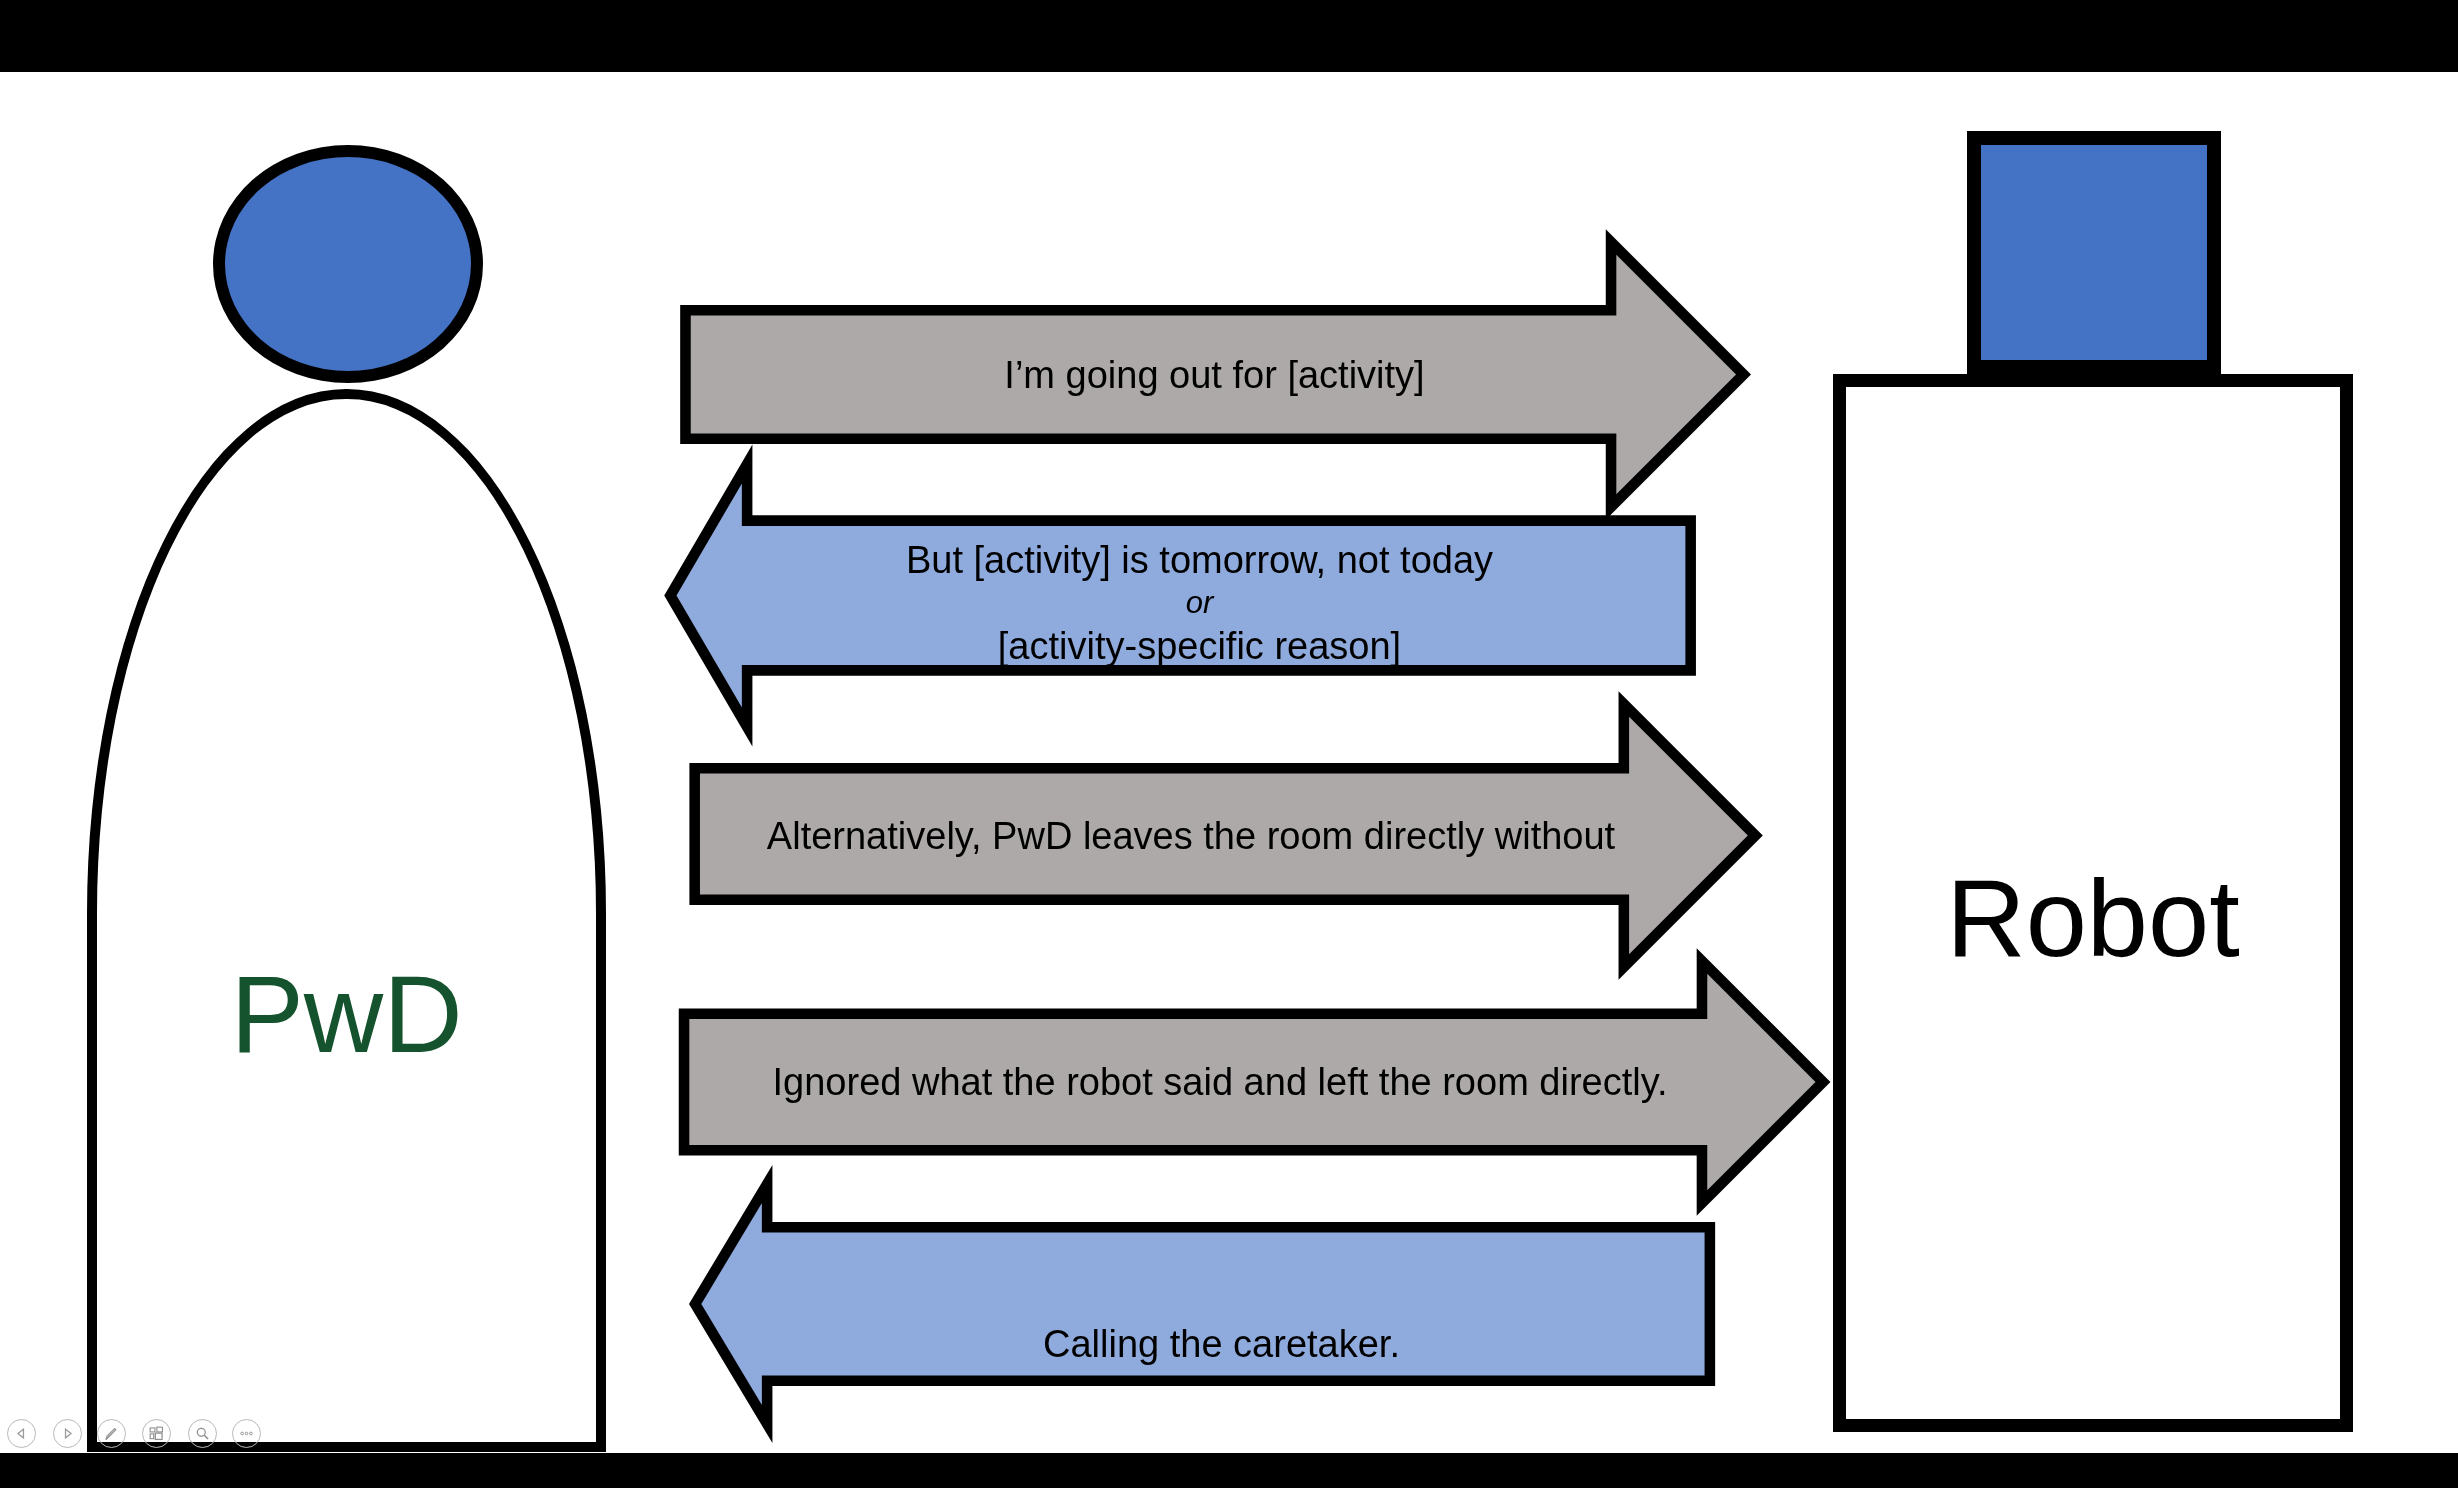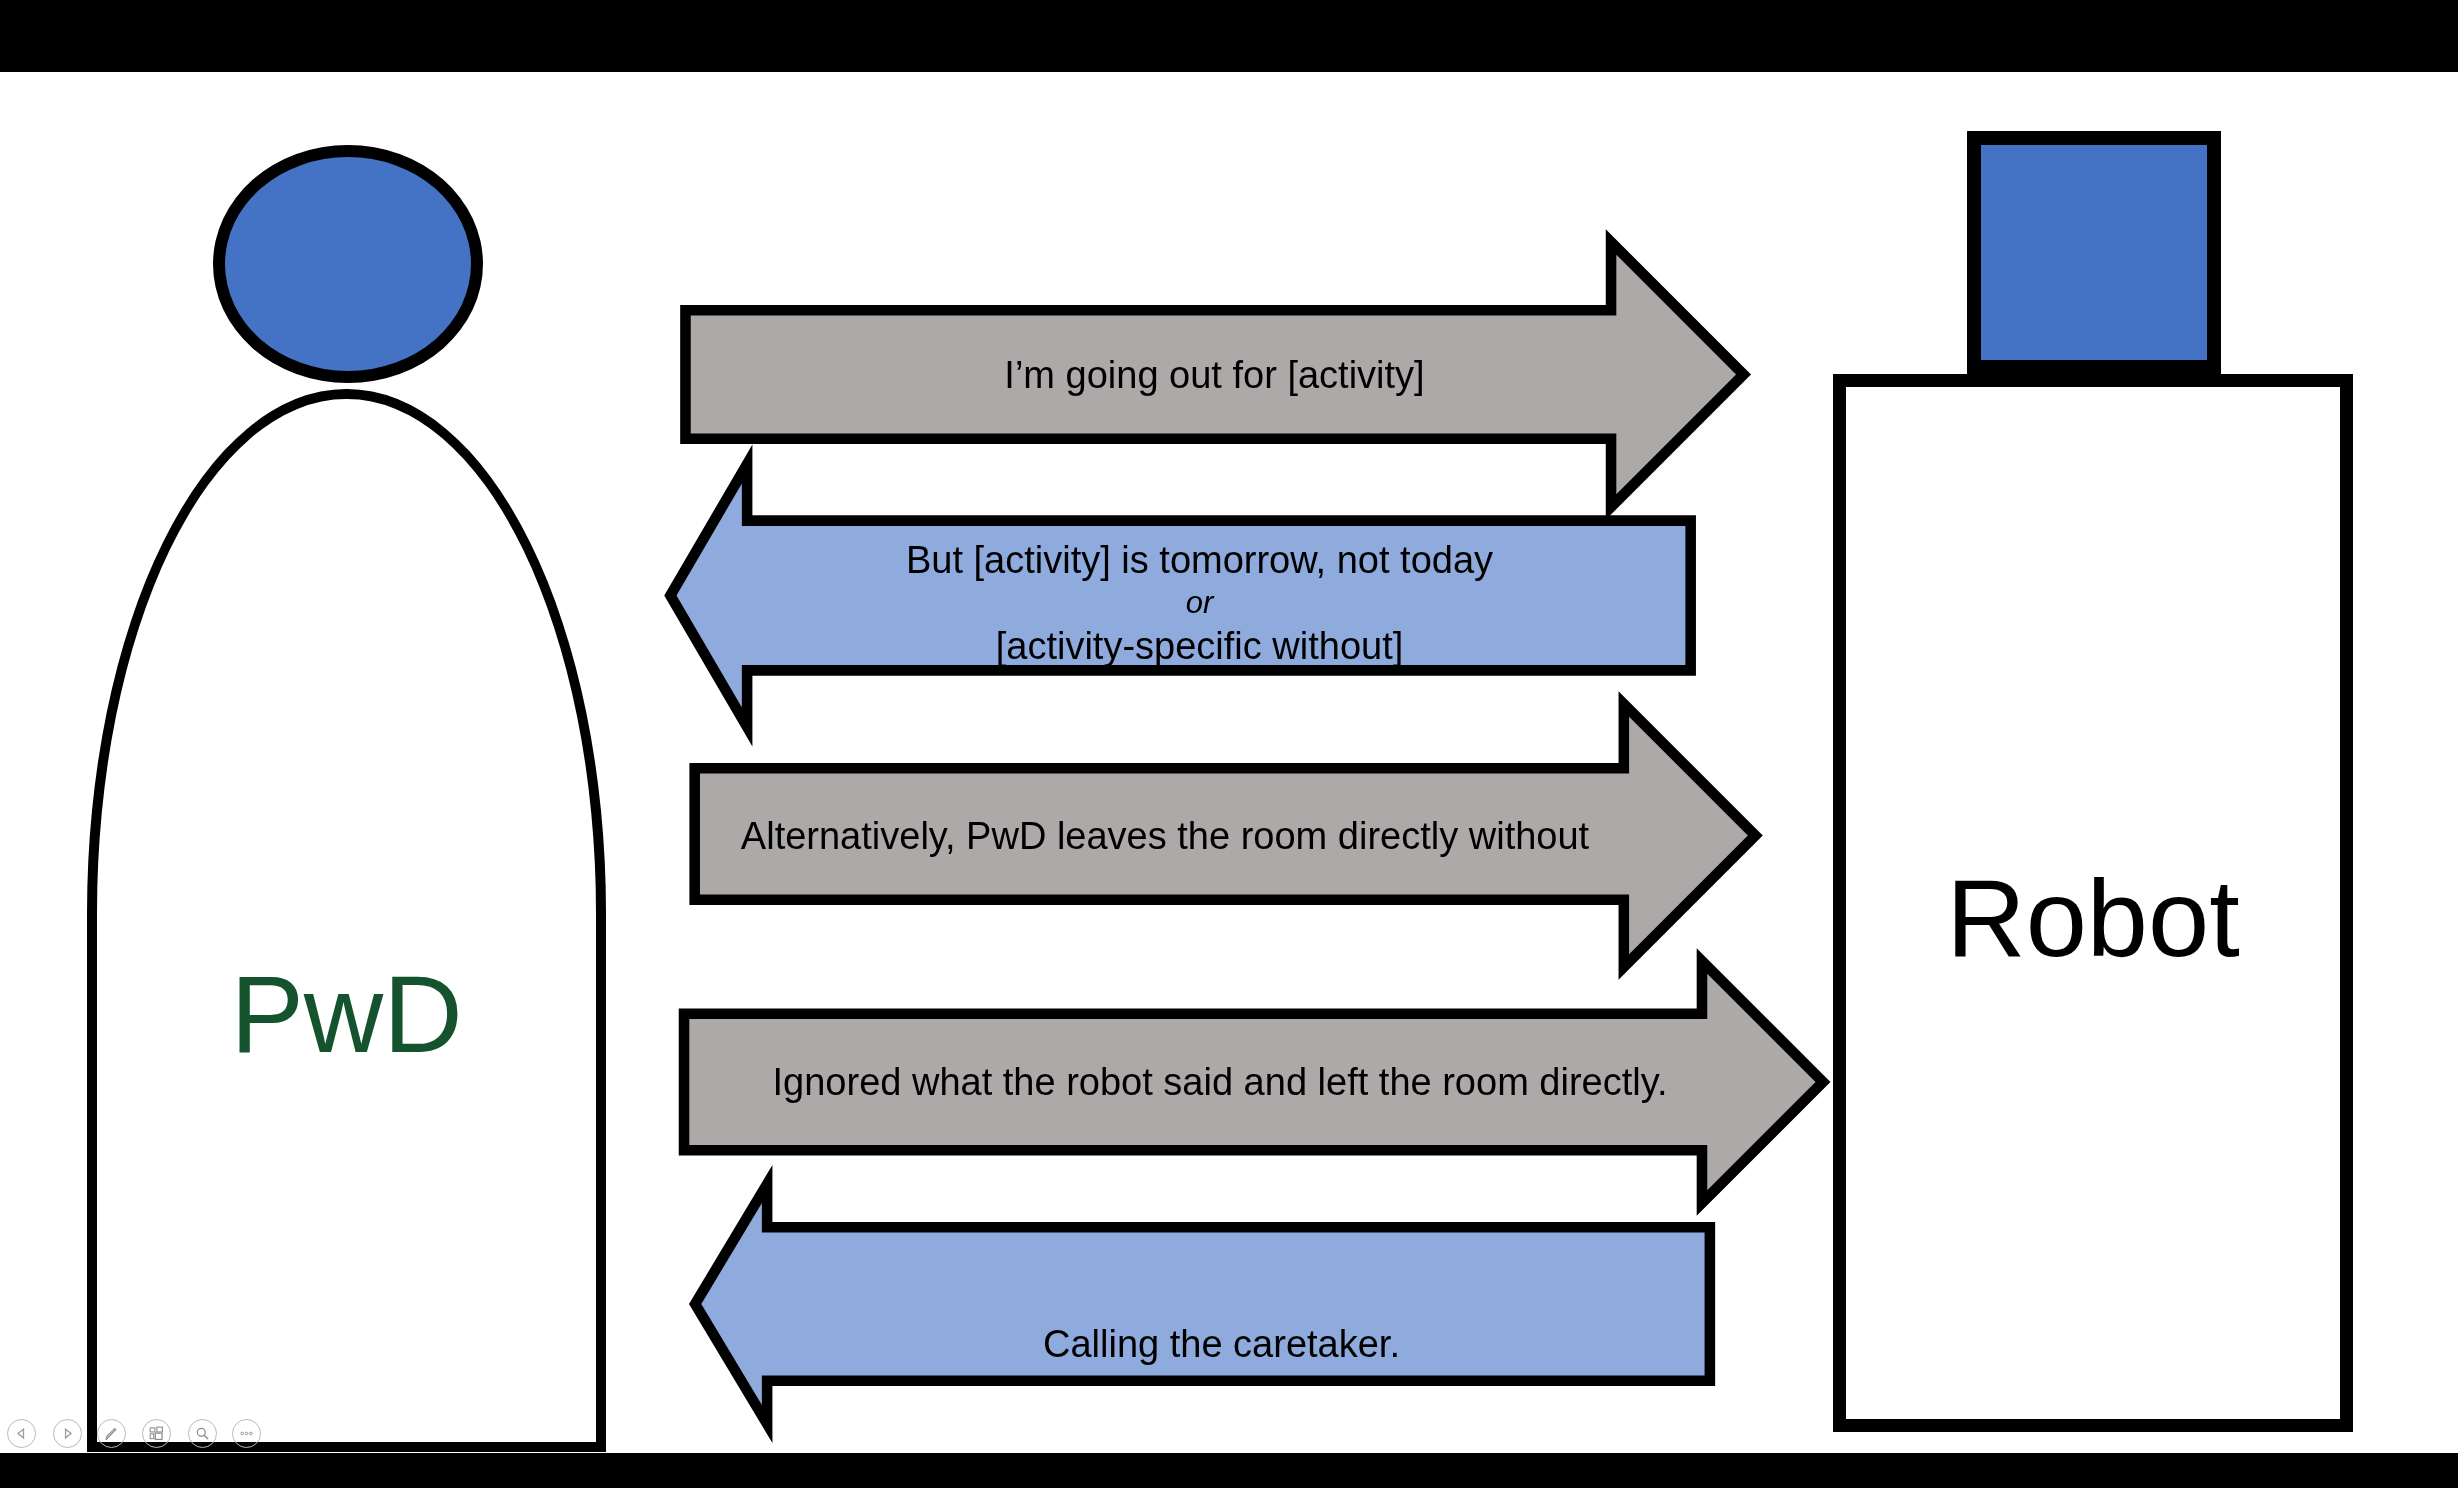--- a/index.html
+++ b/index.html
@@ -87,27 +87,27 @@
   <div class="arrow-text" style="left:719px;top:170px;width:991px;height:265px;">
     <div>I’m going out for [activity]</div>
   </div>
 
   <svg class="arrow-svg" style="left:670px;top:392px;" width="1021" height="263" viewBox="0 0 1063 274">
     <path d="M1063,59 H80 V0 L0,137 L80,274 V215 H1063 Z" stroke="#000" stroke-width="11" stroke-linejoin="miter" fill="#8FAADC"></path>
   </svg>
   <div class="arrow-text" style="left:670px;top:392px;width:1021px;height:263px;padding-left:38px;padding-top:15.4px;box-sizing:border-box;">
     <div>But [activity] is tomorrow, not today</div>
     <div class="small-or">or</div>
-    <div>[activity-specific without]</div>
+    <div>[activity-specific reason]</div>
   </div>
 
   <svg class="arrow-svg" style="left:694px;top:632px;" width="1062" height="263" viewBox="0 0 1105 274">
     <path d="M0,67 H968 V0 L1105,137 L968,274 V204 H0 Z" stroke="#000" stroke-width="11" stroke-linejoin="miter" fill="#ACA9A8"></path>
   </svg>
-  <div class="arrow-text lh54" style="left:668px;top:632px;width:994px;height:263px;gap:30px;">
+  <div class="arrow-text lh54" style="left:694px;top:632px;width:994px;height:263px;gap:30px;">
     <div class="lh54">Alternatively, PwD leaves the room directly without</div>
   </div>
 
   <svg class="arrow-svg" style="left:684px;top:889px;" width="1139" height="242" viewBox="0 0 1186 252">
     <path d="M0,55 H1060 V0 L1186,126 L1060,252 V197 H0 Z" stroke="#000" stroke-width="11" stroke-linejoin="miter" fill="#ACA9A8"></path>
   </svg>
   <div class="arrow-text" style="left:684px;top:889px;width:1072px;height:242px;">
     <div>Ignored what the robot said and left the room directly.</div>
   </div>
 

